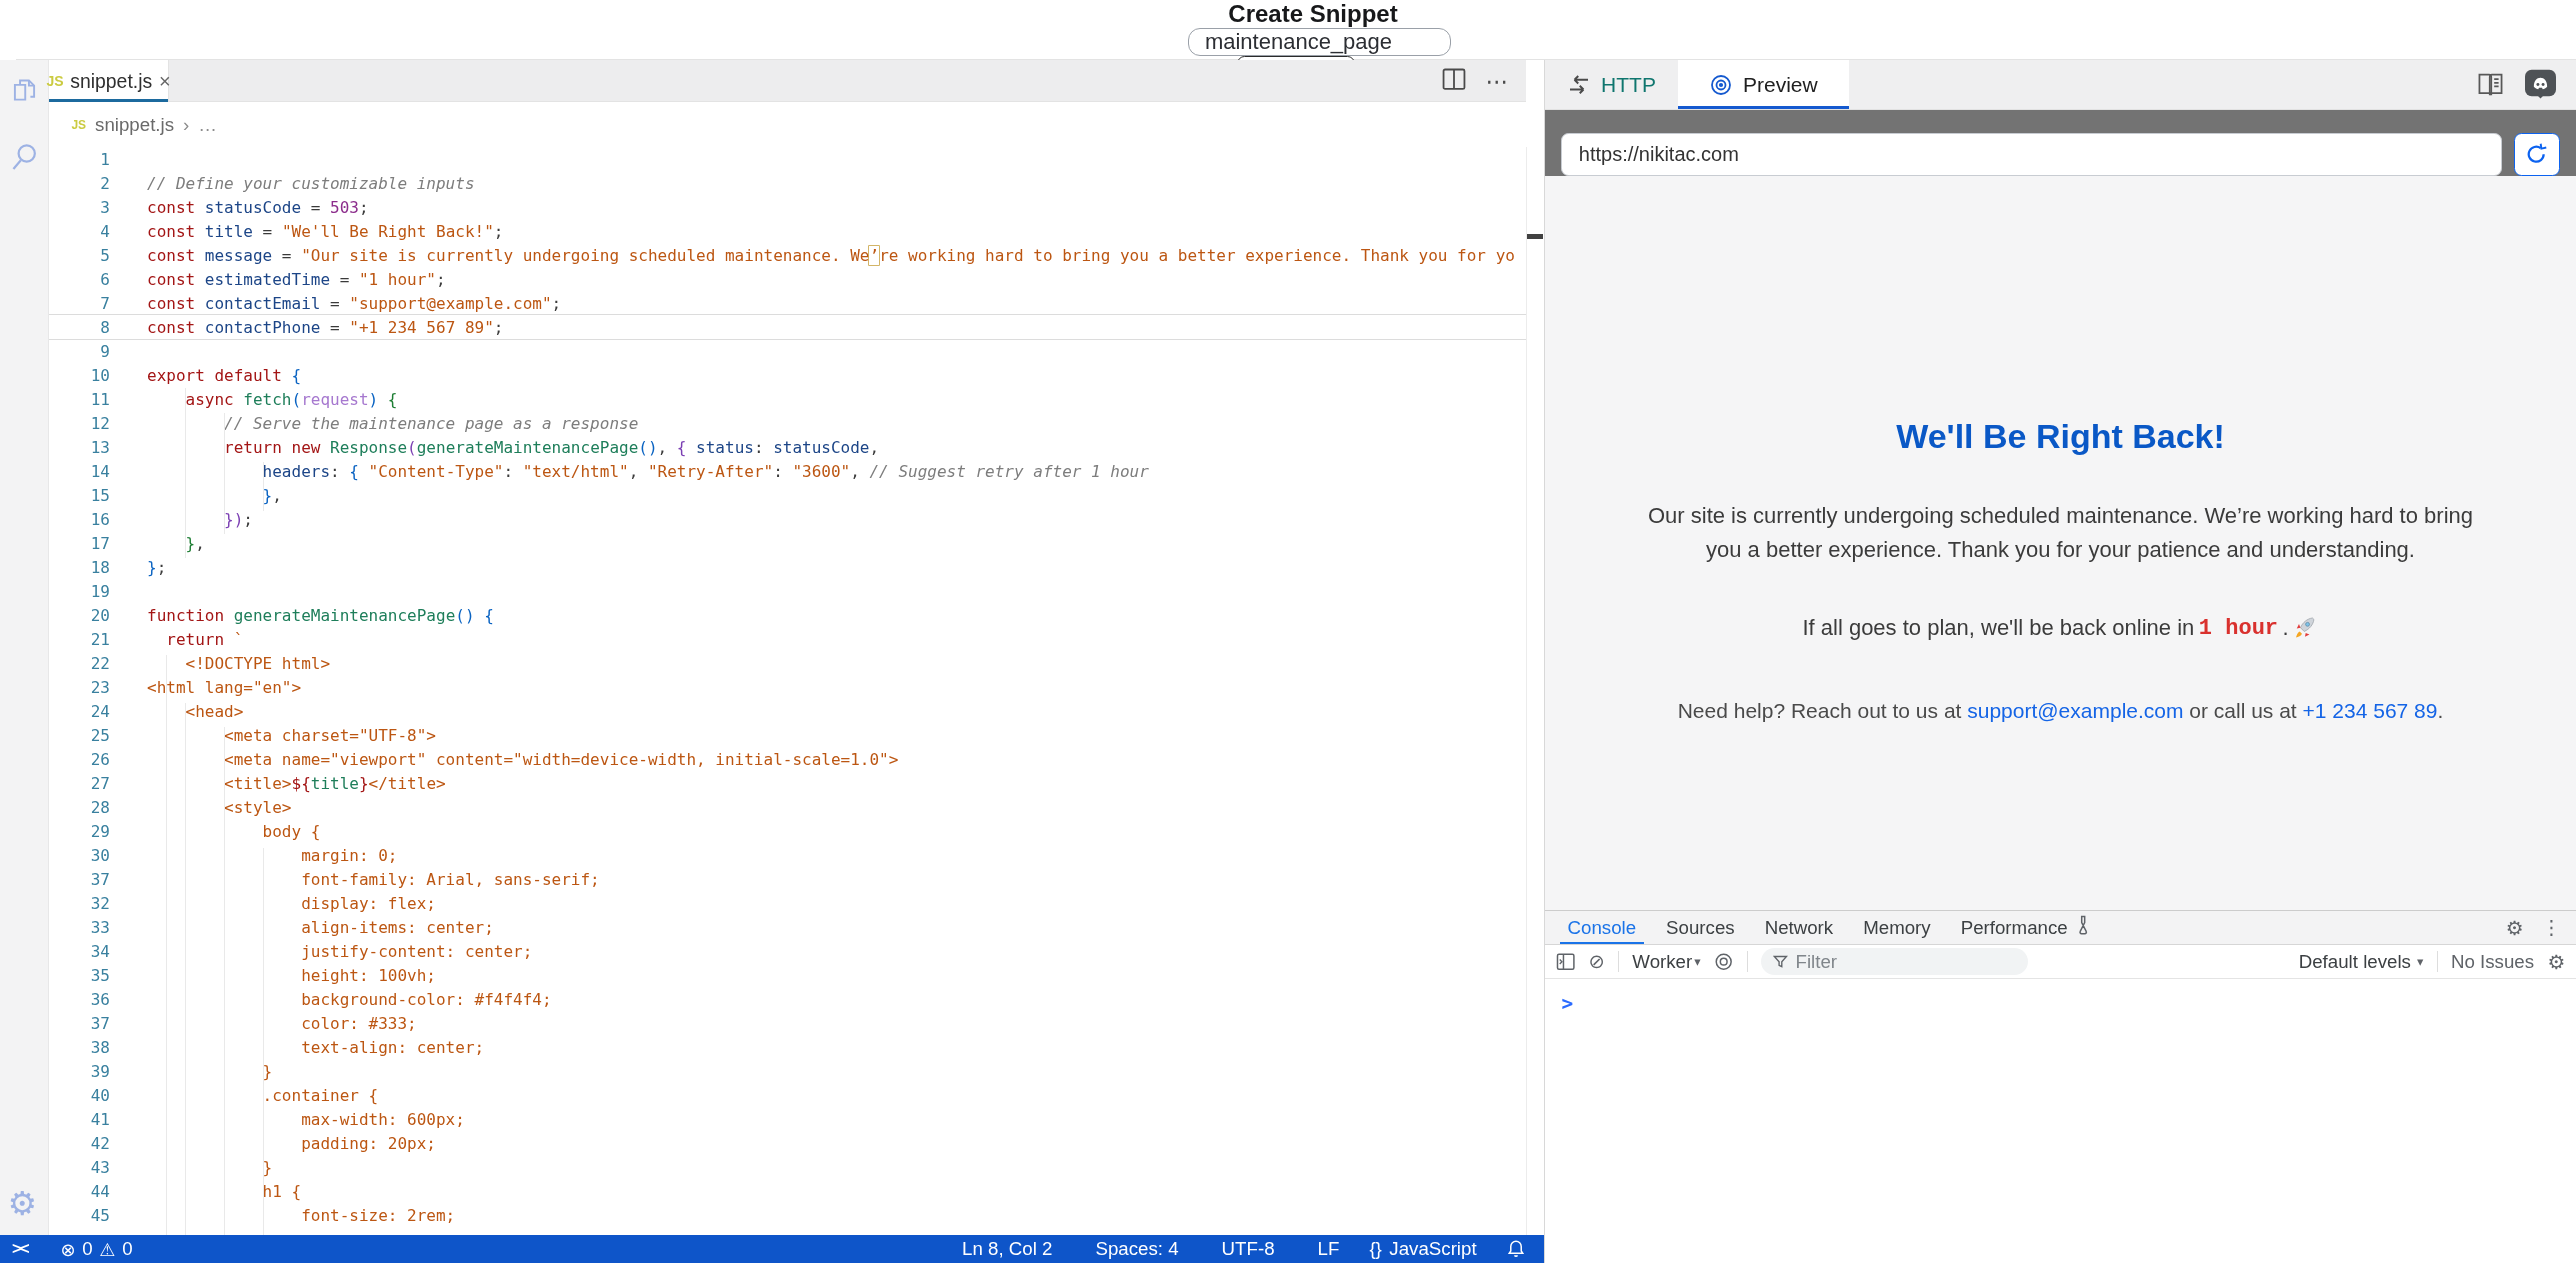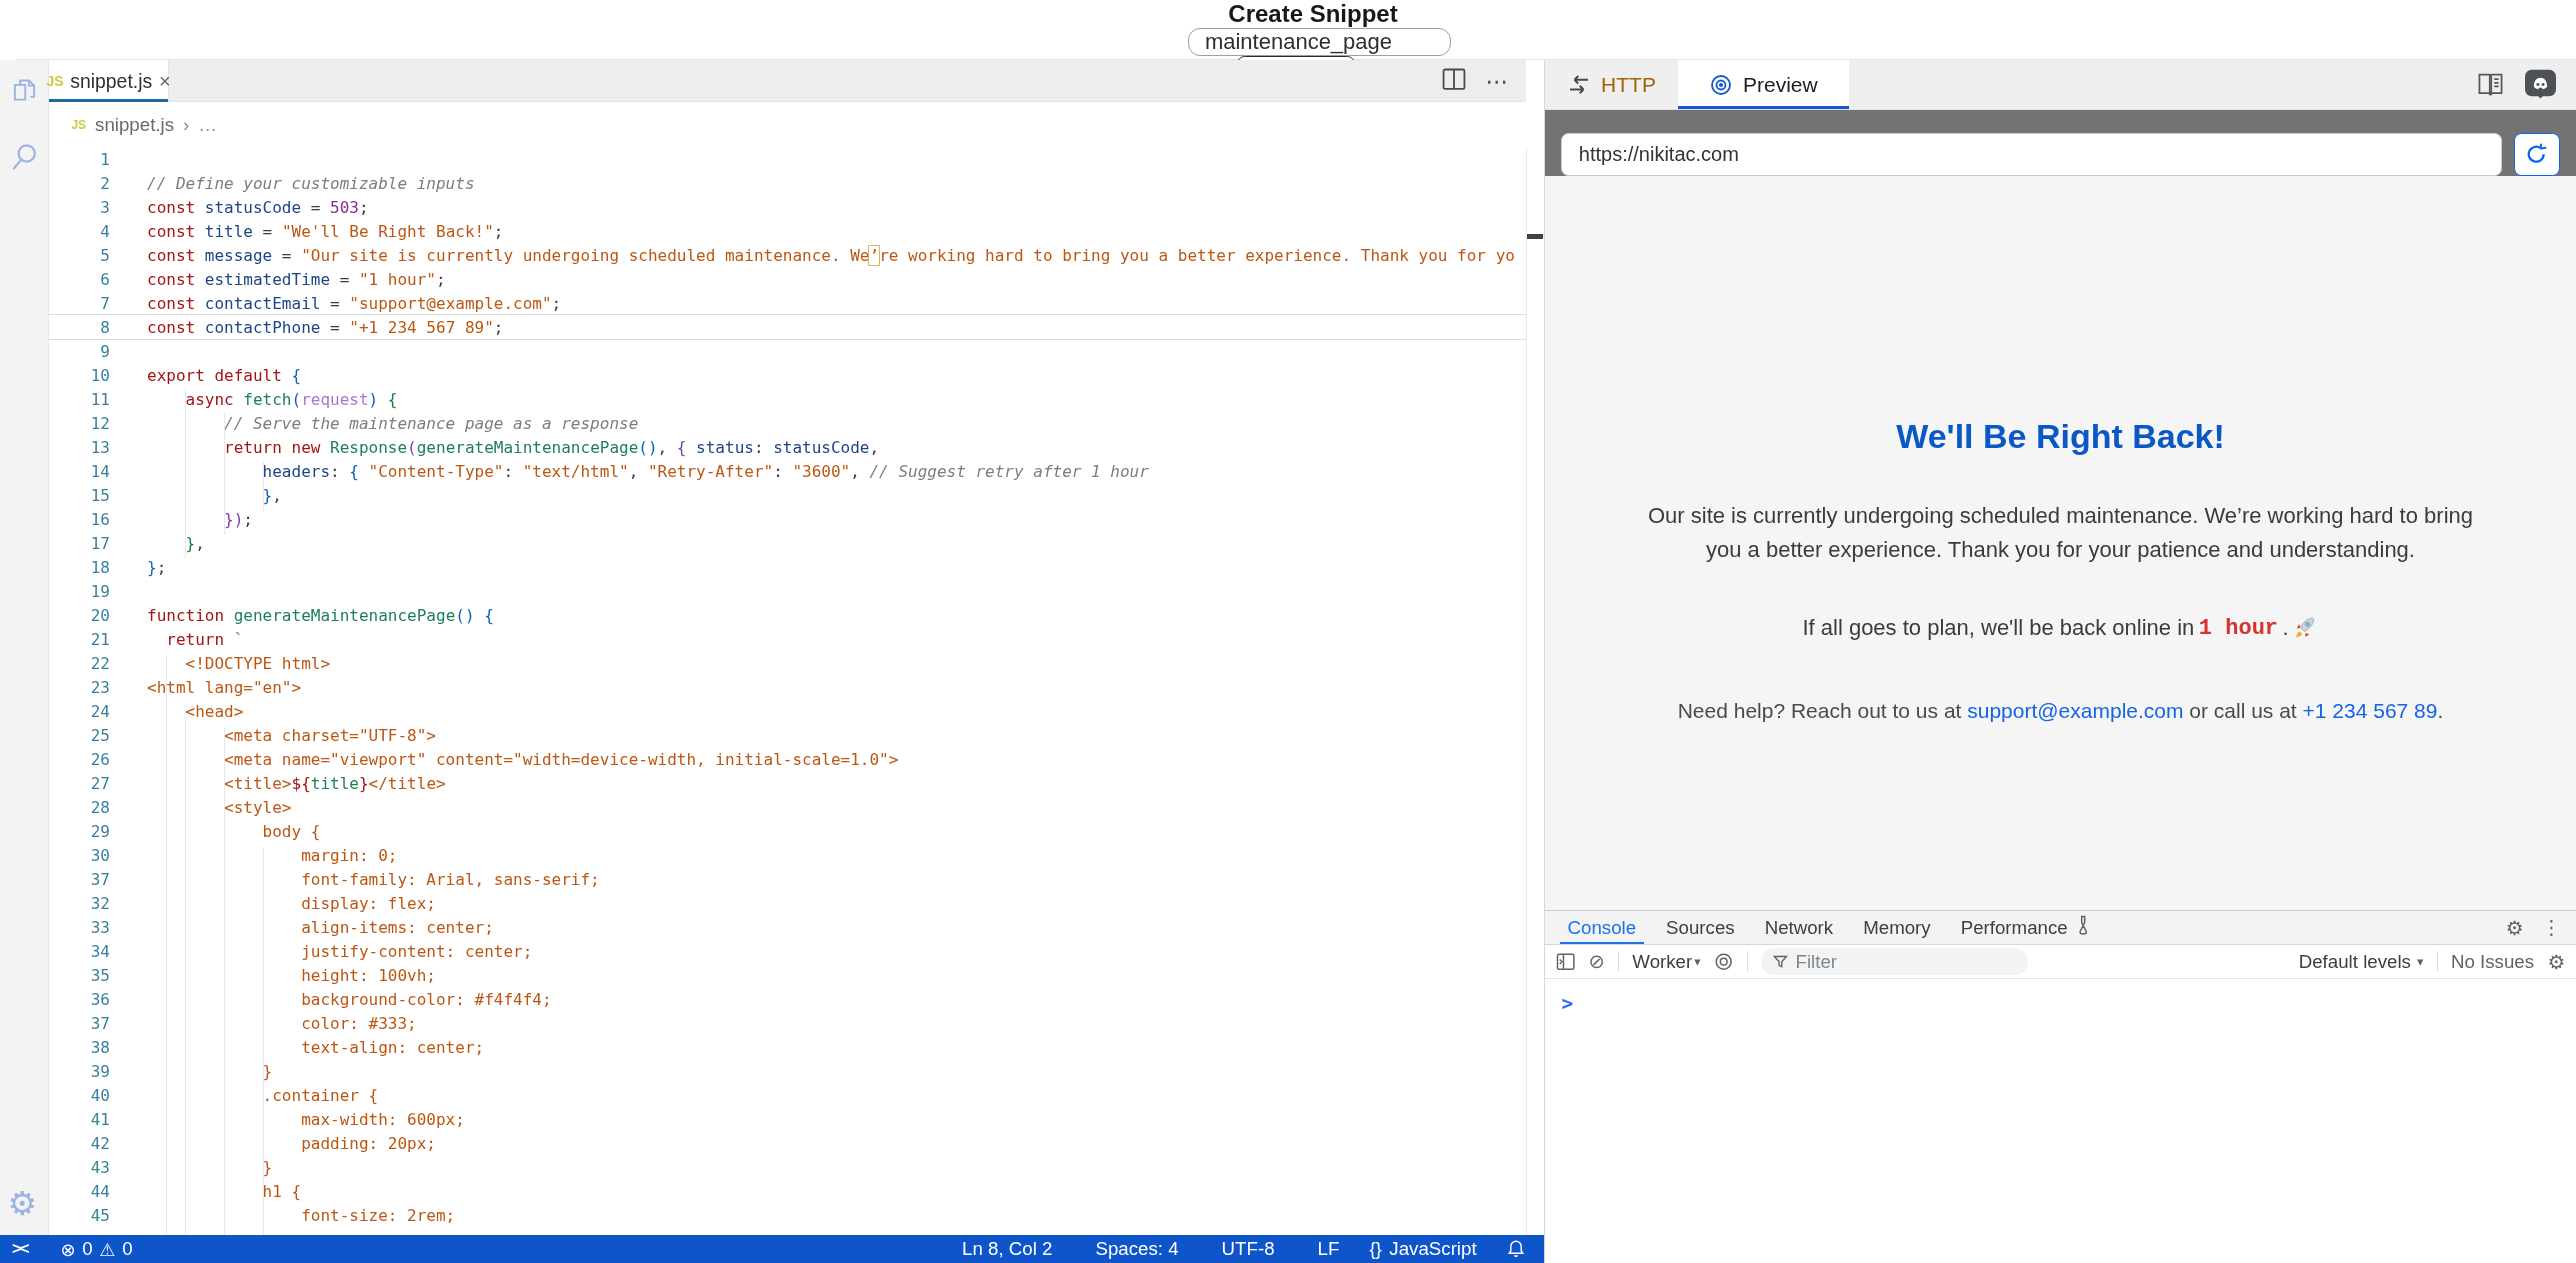--- a/index.html
+++ b/index.html
@@ -69,21 +69,21 @@
   .sb-problems { margin-left:33px; gap:7.5px; }
   .sb-glyph { font-family:"DejaVu Sans",sans-serif; font-size:18px; }
   .sb-right { margin-left:auto; display:flex; align-items:center; gap:30px; padding-right:19.4px; }
   .sb-right .seg { gap:0; }
   .bell svg { width:18px; height:19.4px; display:block; }
 
   
   .right { position:absolute; left:1544px; top:60px; width:1032px; height:1204px; background:#fff; border-left:0.7px solid #d8d8d8; }
 
   .ptabs { position:absolute; left:0; top:0; width:100%; height:50px; background:#efeff0; border-bottom:0.7px solid #e2e2e2; display:flex; }
-  .ptab { display:flex; align-items:center; gap:9.7px; padding:0 22.4px; font-size:21px; color:#a16207; cursor:pointer; position:relative; }
+  .ptab { display:flex; align-items:center; gap:9.7px; padding:0 22.4px; font-size:21px; color:#0f766e; cursor:pointer; position:relative; }
   .ptab.active { background:#fff; color:#202020; padding:0 31px; }
   .ptab.active .ul { position:absolute; left:0; right:0; bottom:0; height:3px; background:#1459cf; }
   .ptab svg { width:24px; height:24px; }
   .ptabs-icons { margin-left:auto; display:flex; align-items:center; gap:18px; margin-right:19.4px; }
   .ptabs-icons svg { display:block; cursor:pointer; }
 
   .urlrow { position:absolute; left:0; top:50px; width:100%; height:66px; background:#737373; display:flex; align-items:flex-end; padding:0 16.4px; }
   .url-input { flex:1; height:43px; border:0.7px solid #c8ccd2; border-radius:7.5px; font-size:20px; color:#333;
                padding:0 16.4px; outline:none; font-family:"Liberation Sans",sans-serif; }
   .refresh-btn { width:46px; height:43px; margin-left:12px; border:1.5px solid #0b62f0; border-radius:7.5px;

